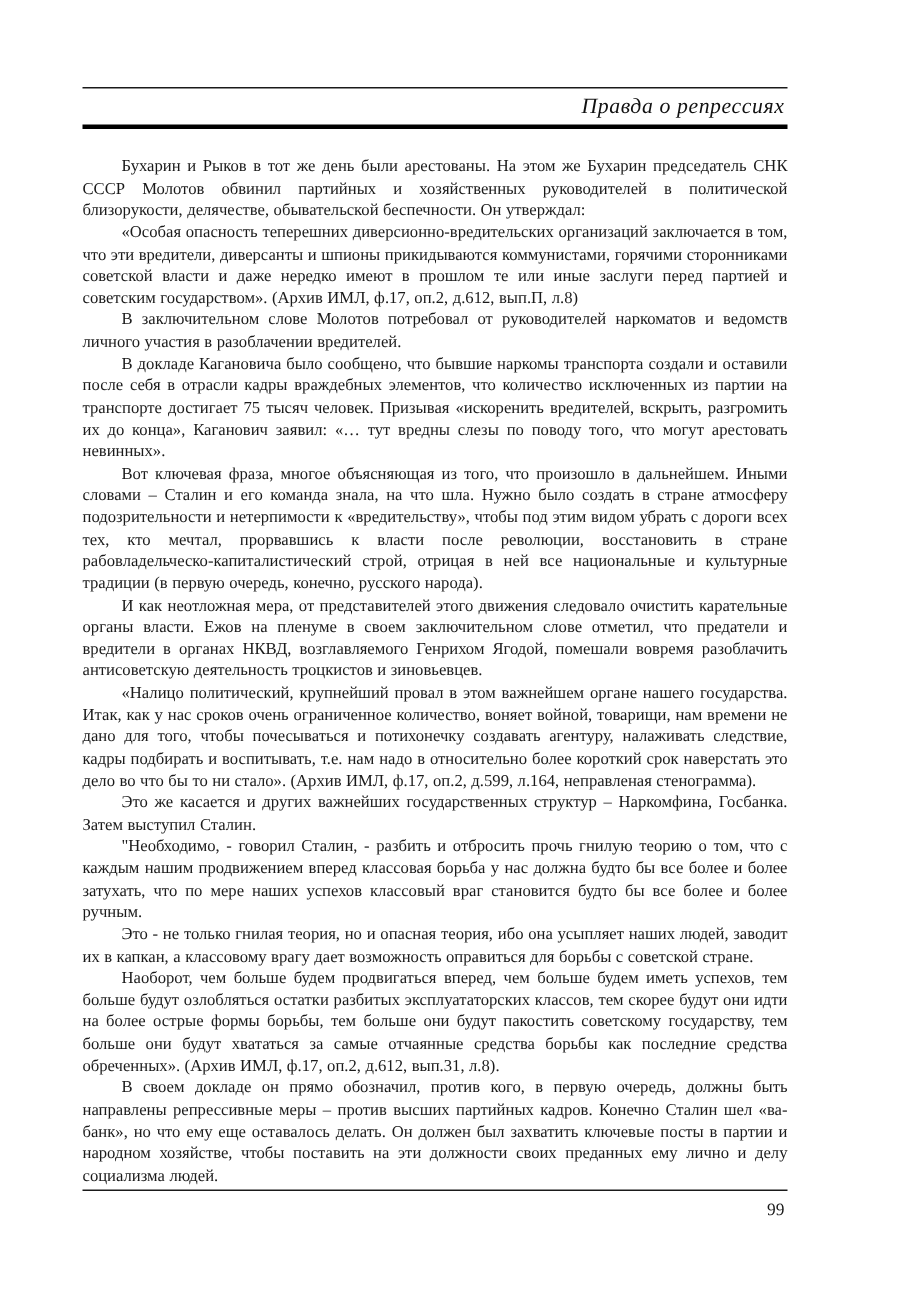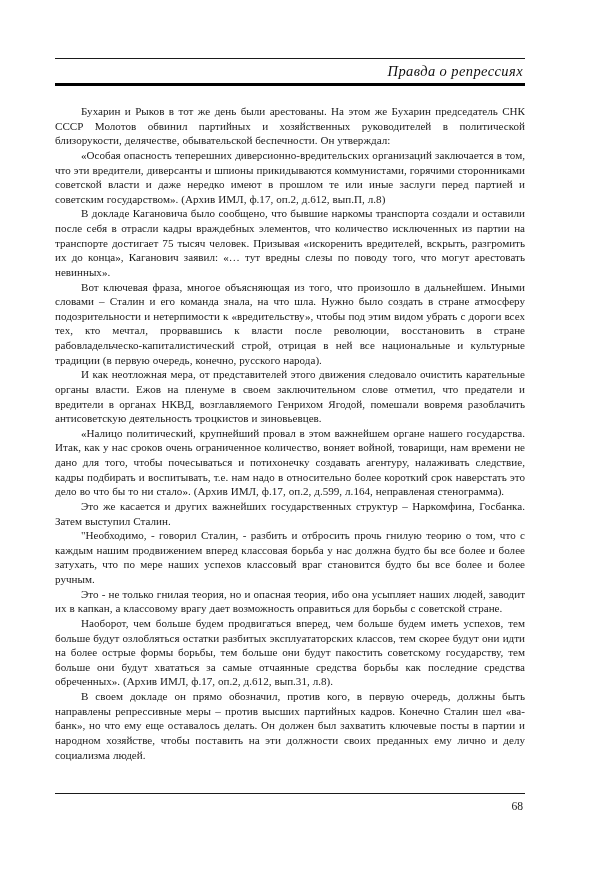--- a/index.html
+++ b/index.html
@@ -96,29 +96,30 @@
 
   <div class="running-head">
     <div class="rule-thin"></div>
     <div class="head-title">Правда о репрессиях</div>
     <div class="rule-thick"></div>
   </div>
 
   <div class="body-block">
     <p class="para">Бухарин и Рыков в тот же день были арестованы. На этом же Бухарин председатель СНК СССР Молотов обвинил партийных и хозяйственных руководителей в политической близорукости, делячестве, обывательской беспечности. Он утверждал:</p>
     <p class="para">«Особая опасность теперешних диверсионно-вредительских организаций заключается в том, что эти вредители, диверсанты и шпионы прикидываются коммунистами, горячими сторонниками советской власти и даже нередко имеют в прошлом те или иные заслуги перед партией и советским государством». (Архив ИМЛ, ф.17, оп.2, д.612, вып.П, л.8)</p>
+    <p class="para">В заключительном слове Молотов потребовал от руководителей наркоматов и ведомств личного участия в разоблачении вредителей.</p>
     <p class="para">В докладе Кагановича было сообщено, что бывшие наркомы транспорта создали и оставили после себя в отрасли кадры враждебных элементов, что количество исключенных из партии на транспорте достигает 75 тысяч человек. Призывая «искоренить вредителей, вскрыть, разгромить их до конца», Каганович заявил: «… тут вредны слезы по поводу того, что могут арестовать невинных».</p>
     <p class="para">Вот ключевая фраза, многое объясняющая из того, что произошло в дальнейшем. Иными словами – Сталин и его команда знала, на что шла. Нужно было создать в стране атмосферу подозрительности и нетерпимости к «вредительству», чтобы под этим видом убрать с дороги всех тех, кто мечтал, прорвавшись к власти после революции, восстановить в стране рабовладельческо-капиталистический строй, отрицая в ней все национальные и культурные традиции (в первую очередь, конечно, русского народа).</p>
     <p class="para">И как неотложная мера, от представителей этого движения следовало очистить карательные органы власти. Ежов на пленуме в своем заключительном слове отметил, что предатели и вредители в органах НКВД, возглавляемого Генрихом Ягодой, помешали вовремя разоблачить антисоветскую деятельность троцкистов и зиновьевцев.</p>
     <p class="para">«Налицо политический, крупнейший провал в этом важнейшем органе нашего государства. Итак, как у нас сроков очень ограниченное количество, воняет войной, товарищи, нам времени не дано для того, чтобы почесываться и потихонечку создавать агентуру, налаживать следствие, кадры подбирать и воспитывать, т.е. нам надо в относительно более короткий срок наверстать это дело во что бы то ни стало». (Архив ИМЛ, ф.17, оп.2, д.599, л.164, неправленая стенограмма).</p>
     <p class="para">Это же касается и других важнейших государственных структур – Наркомфина, Госбанка. Затем выступил Сталин.</p>
     <p class="para">"Необходимо, - говорил Сталин, - разбить и отбросить прочь гнилую теорию о том, что с каждым нашим продвижением вперед классовая борьба у нас должна будто бы все более и более затухать, что по мере наших успехов классовый враг становится будто бы все более и более ручным.</p>
     <p class="para">Это - не только гнилая теория, но и опасная теория, ибо она усыпляет наших людей, заводит их в капкан, а классовому врагу дает возможность оправиться для борьбы с советской стране.</p>
     <p class="para">Наоборот,  чем больше будем продвигаться вперед, чем больше будем иметь успехов, тем больше будут озлобляться остатки разбитых эксплуататорских классов, тем скорее будут они идти на более острые формы борьбы, тем больше они будут пакостить советскому государству, тем больше они будут хвататься за самые отчаянные средства борьбы как последние средства обреченных».  (Архив ИМЛ, ф.17, оп.2, д.612, вып.31, л.8).</p>
     <p class="para">В своем докладе он прямо обозначил, против кого, в первую очередь, должны быть направлены репрессивные меры – против высших партийных кадров. Конечно Сталин шел «ва-банк», но что ему еще оставалось делать. Он должен был захватить ключевые посты в партии и народном хозяйстве, чтобы поставить на эти должности своих преданных ему лично и делу социализма людей.</p>
   </div>
 
   <div class="footer">
     <div class="rule-thin"></div>
-    <div class="page-number">68</div>
+    <div class="page-number">99</div>
   </div>
 
 </div>
 
 </body></html>

